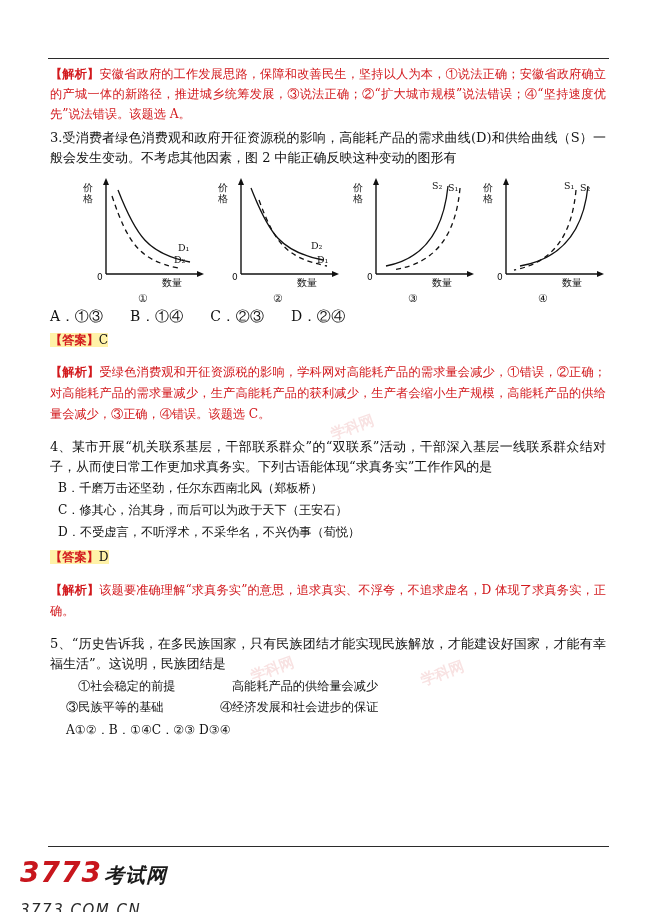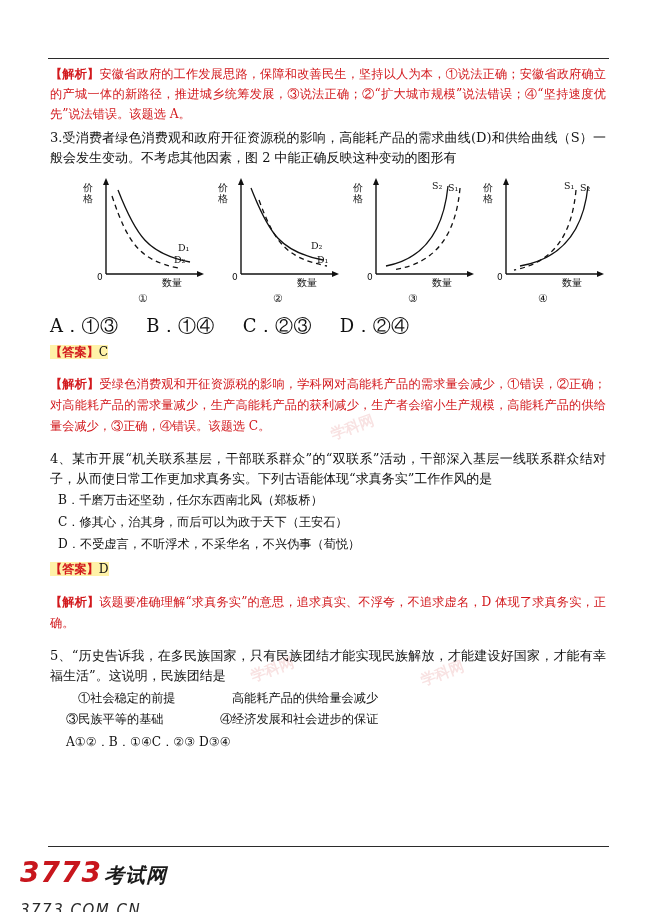--- a/index.html
+++ b/index.html
@@ -69,21 +69,21 @@
     position:absolute;top:0;width:130px;height:120px;
   }
   .fig svg{display:block;}
   .figlabel{
     position:absolute;top:118px;width:130px;text-align:center;
     font-size:11px;color:#111;
     font-family:"DejaVu Serif","Liberation Serif",serif;
   }
 
   .choices{
-    font-size:18px;margin-top:8px;letter-spacing:.3px;
+    font-size:14px;margin-top:2px;letter-spacing:.3px;
     font-family:"DejaVu Serif","Liberation Serif",serif;
   }
   .choices span{margin-right:22px;}
 
   .sub-list{margin-top:2px;}
   .sub-row{
     font-size:12.2px;line-height:21px;
     font-family:"DejaVu Serif","Liberation Serif",serif;
   }
   .sub-row .c1{display:inline-block;width:150px;}

